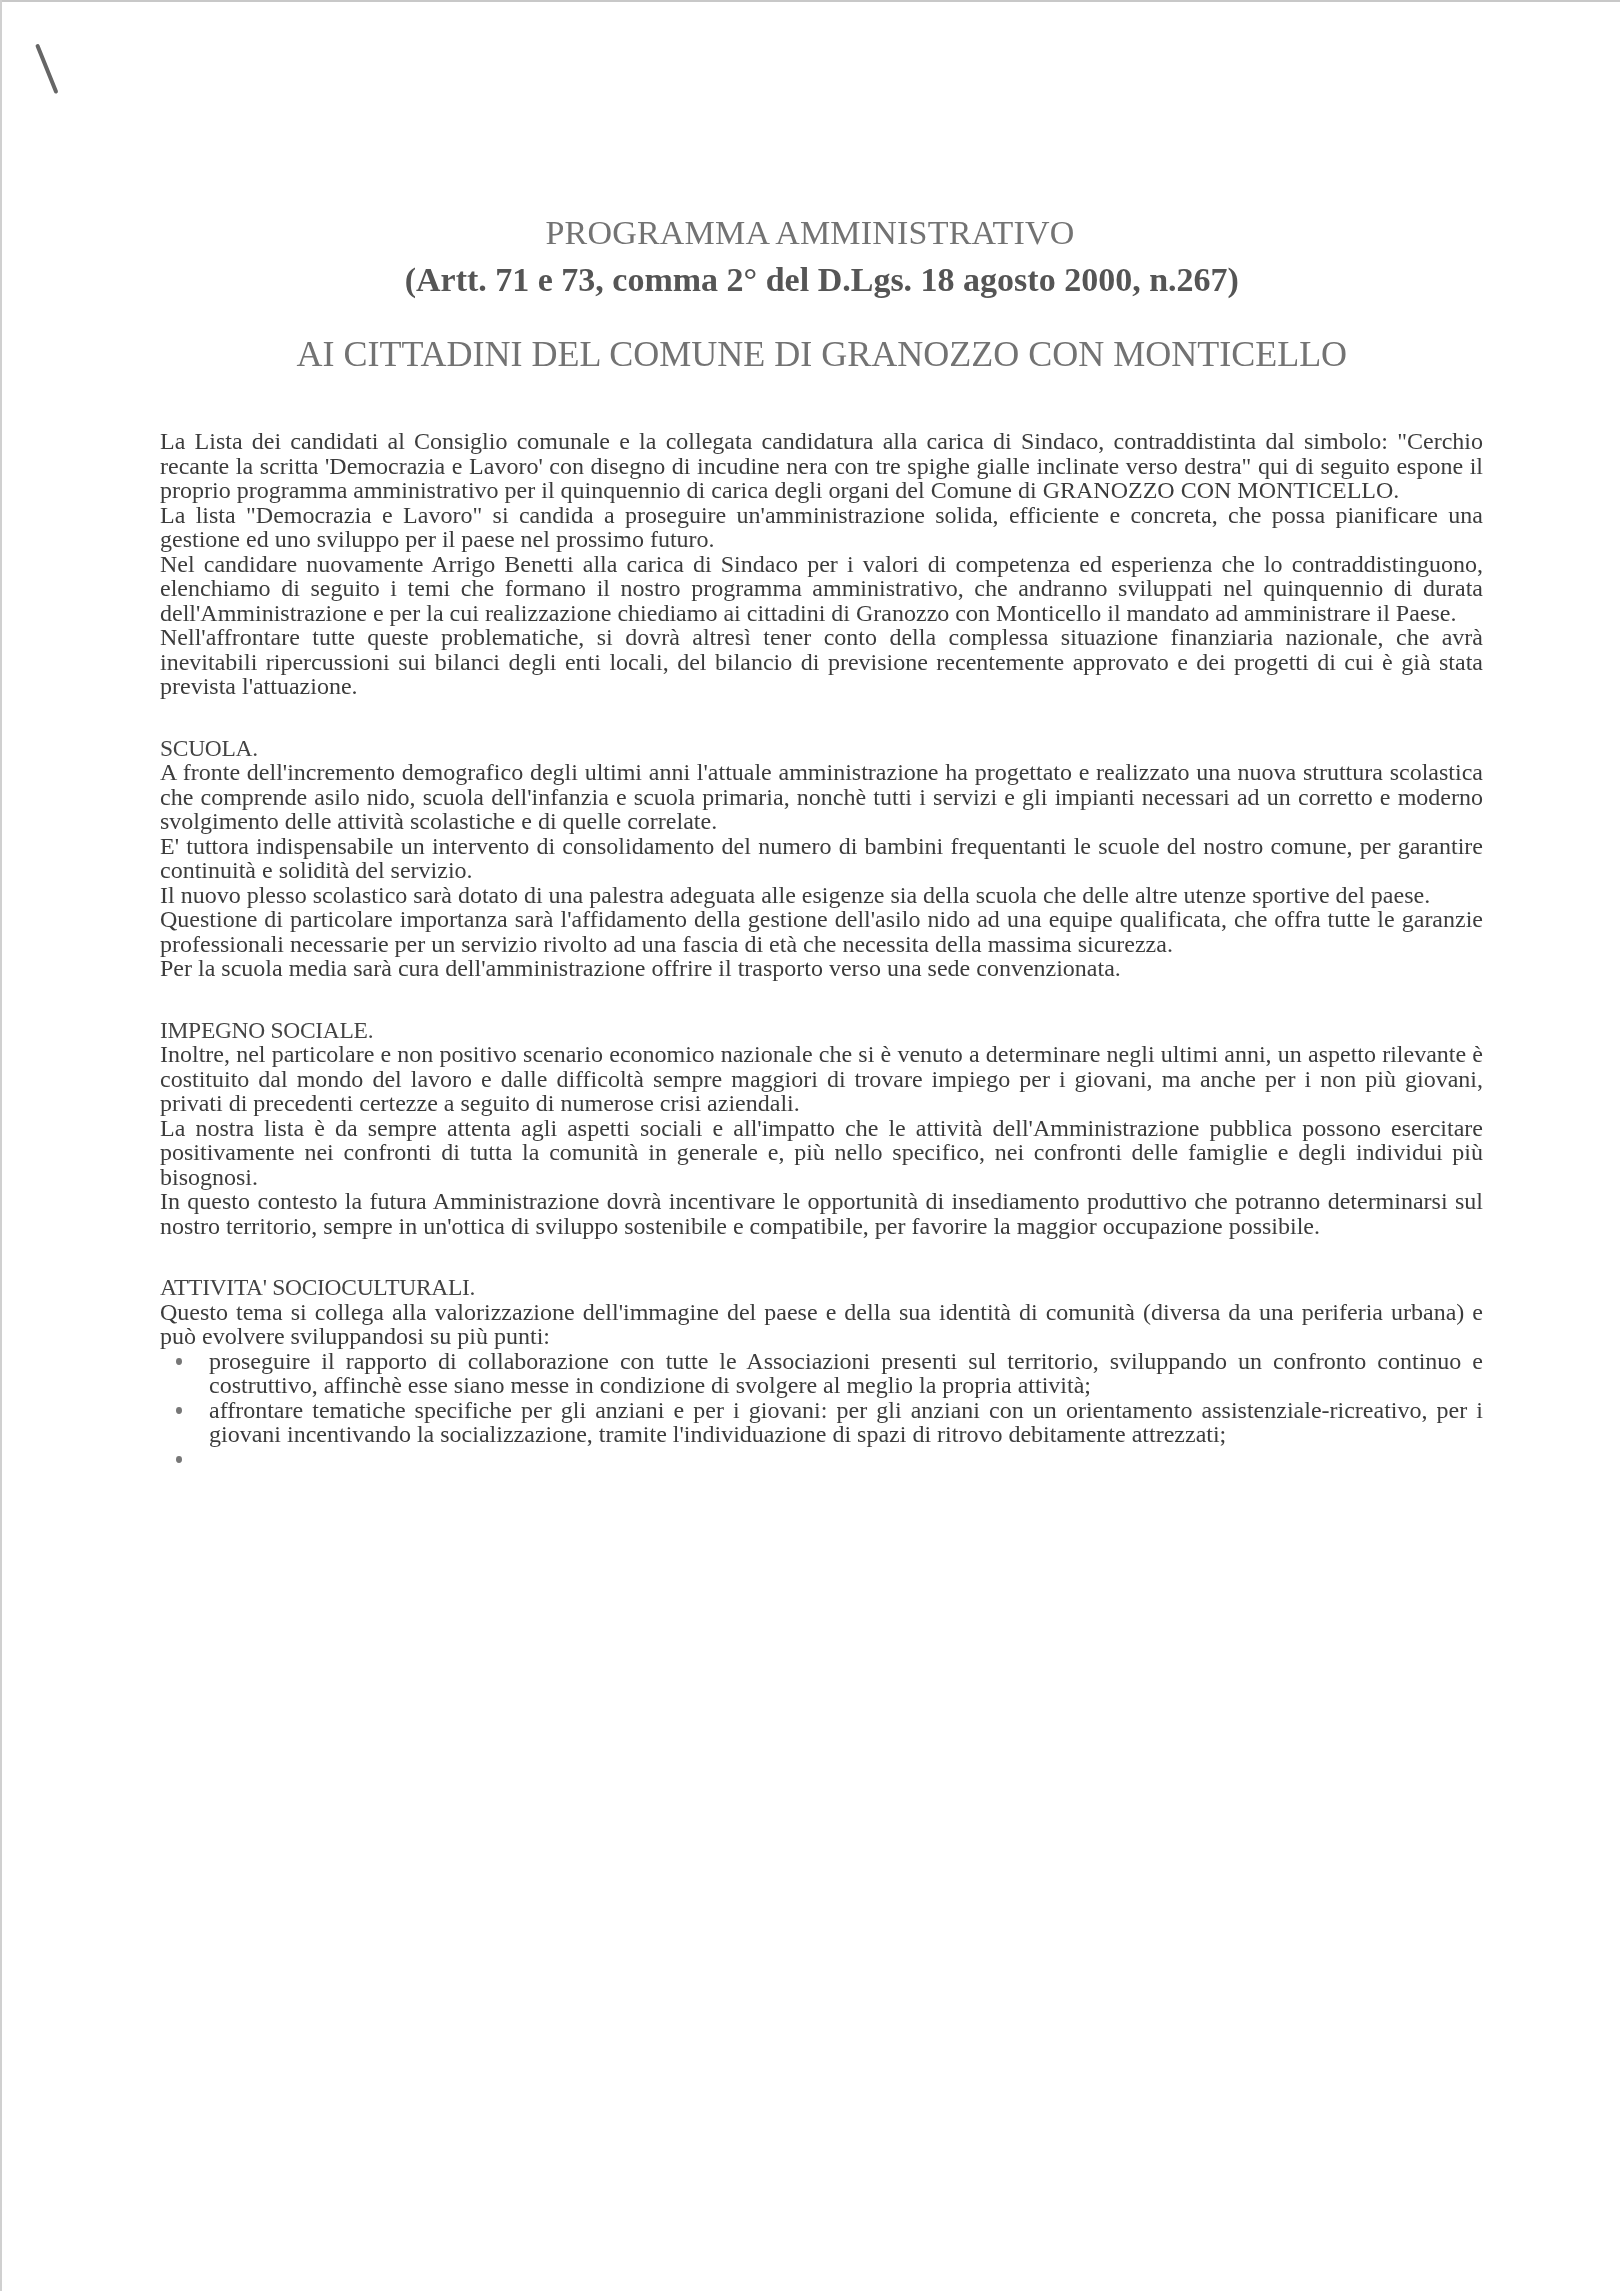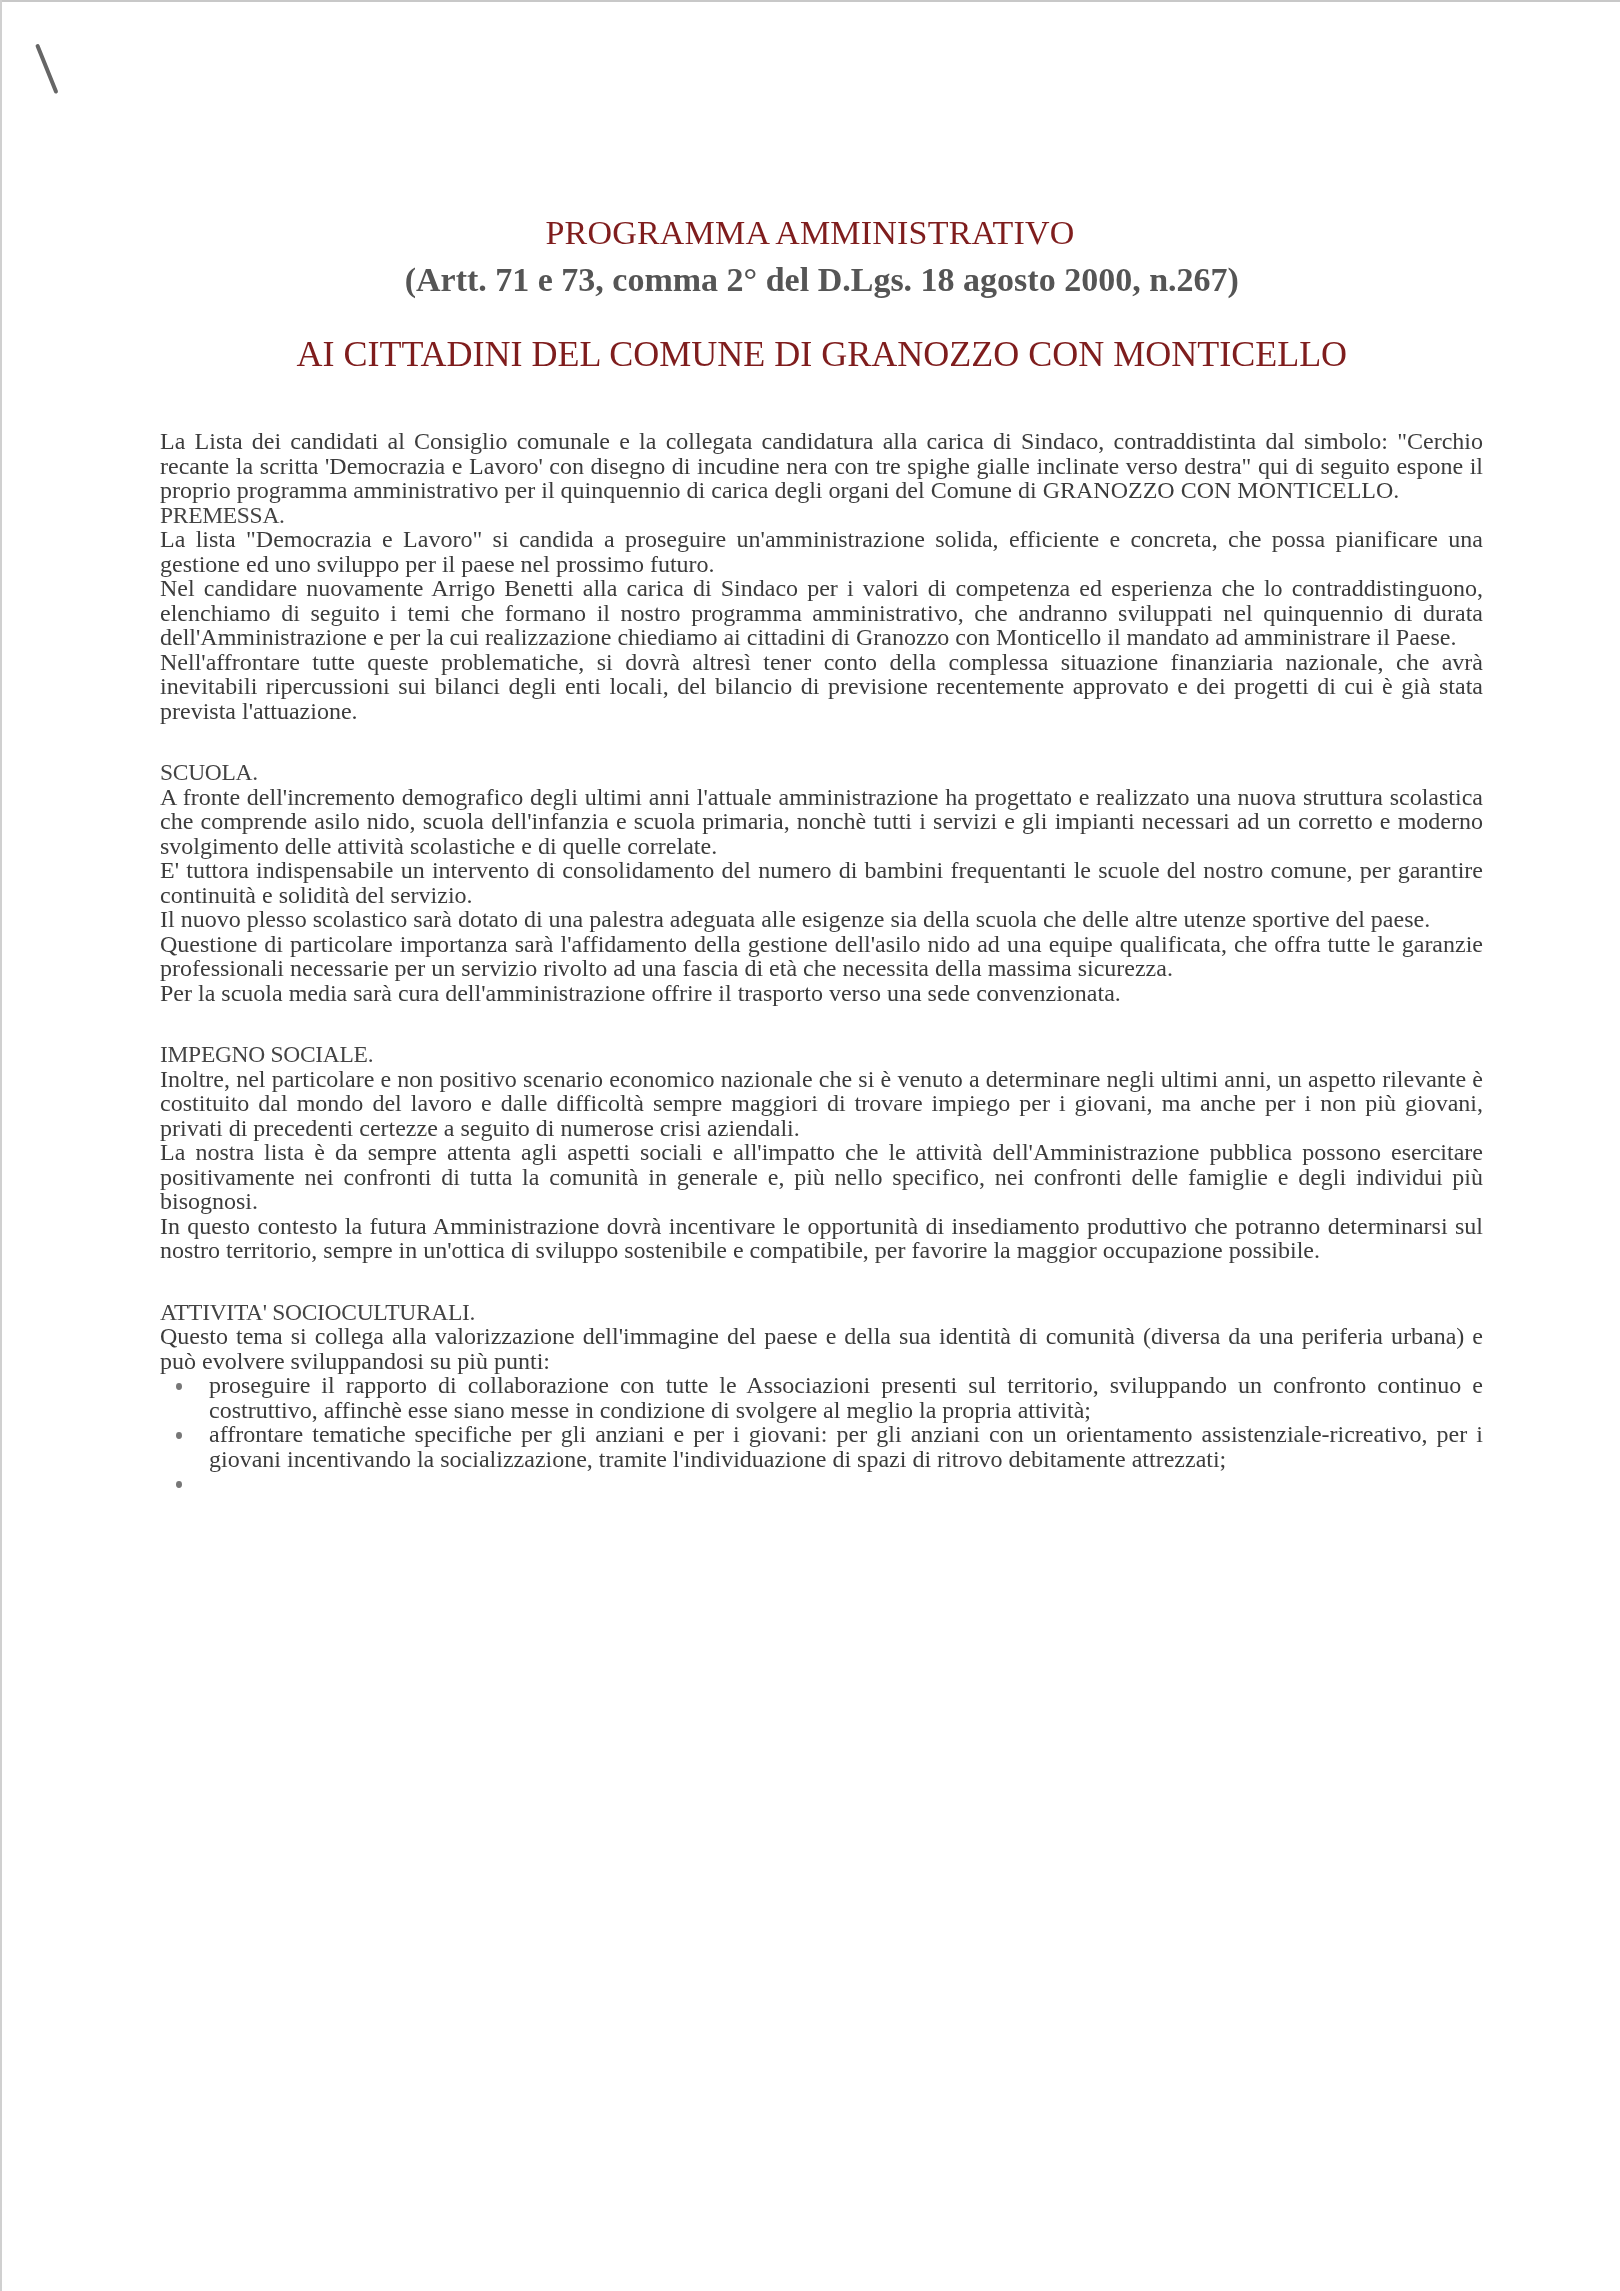--- a/index.html
+++ b/index.html
@@ -34,21 +34,21 @@
       background: #666;
       border-radius: 2px;
       transform: rotate(-22deg);
       transform-origin: top left;
     }
     .header {
       position: absolute;
       left: 0;
       width: 1620px;
       text-align: center;
-      color: #7f1d1d;
+      color: #737373;
     }
     .title-1 {
       top: 214px;
       font-size: 34px;
       letter-spacing: 0.2px;
     }
     .title-2 {
       top: 261px;
       font-size: 34px;
       font-weight: bold;
@@ -114,21 +114,20 @@
 <div class="pen-mark"></div>
 
 <div class="header title-1">PROGRAMMA AMMINISTRATIVO</div>
 <div class="header title-2">(Artt. 71 e 73, comma 2° del D.Lgs. 18 agosto 2000, n.267)</div>
 <div class="header title-3">AI CITTADINI DEL COMUNE DI GRANOZZO CON MONTICELLO</div>
 
 <div class="content">
   <p class="intro">La Lista dei candidati al Consiglio comunale e la collegata candidatura alla carica di Sindaco, contraddistinta dal simbolo: "Cerchio recante la scritta 'Democrazia e Lavoro' con disegno di incudine nera con tre spighe gialle inclinate verso destra" qui di seguito espone il proprio programma amministrativo per il quinquennio di carica degli organi del Comune di GRANOZZO CON MONTICELLO.</p>
 
   <div class="section">
-    <h2 class="section-heading">PREMESSA.</h2>
     <p>La lista "Democrazia e Lavoro" si candida a proseguire un'amministrazione solida, efficiente e concreta, che possa pianificare una gestione ed uno sviluppo  per il paese nel prossimo futuro.</p>
     <p>Nel candidare nuovamente Arrigo Benetti alla carica di Sindaco per i valori di competenza ed esperienza che lo contraddistinguono, elenchiamo di seguito i temi che formano il nostro programma amministrativo, che andranno sviluppati nel quinquennio di durata dell'Amministrazione e per la cui realizzazione chiediamo ai cittadini di Granozzo con Monticello il mandato ad amministrare il Paese.</p>
     <p>Nell'affrontare tutte queste problematiche, si dovrà altresì tener conto della complessa situazione finanziaria nazionale, che avrà inevitabili ripercussioni sui bilanci degli enti locali, del bilancio di previsione recentemente approvato e dei progetti di cui è già stata prevista l'attuazione.</p>
   </div>
 
   <div class="section">
     <h2 class="section-heading">SCUOLA.</h2>
     <p>A fronte dell'incremento demografico degli ultimi anni l'attuale amministrazione ha progettato e realizzato una nuova struttura scolastica che comprende asilo nido, scuola dell'infanzia e scuola primaria, nonchè tutti i servizi e gli impianti necessari ad un corretto e moderno svolgimento delle attività scolastiche e di quelle correlate.</p>
     <p>E' tuttora indispensabile un intervento di consolidamento del numero di bambini frequentanti le scuole del nostro comune, per garantire continuità e solidità del servizio.</p>
     <p>Il nuovo plesso scolastico sarà dotato di una palestra adeguata alle esigenze sia della scuola che delle altre utenze sportive del paese.</p>

